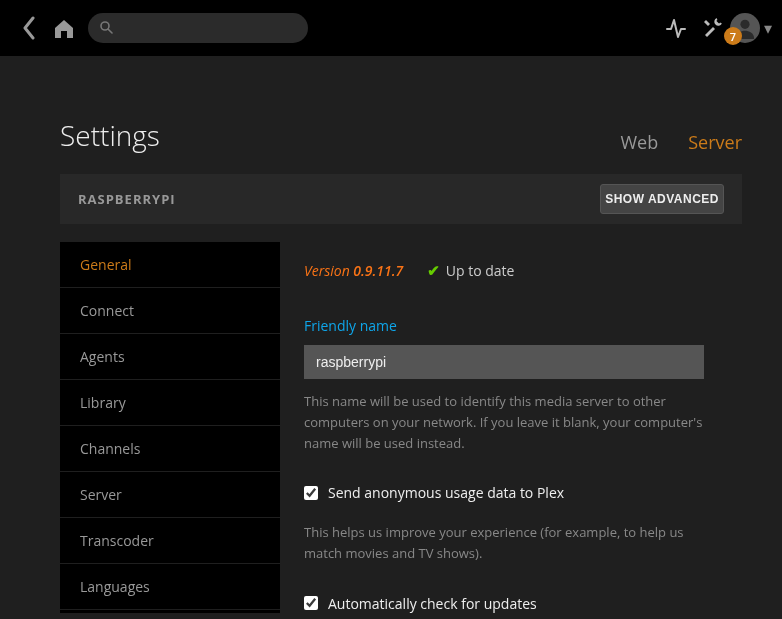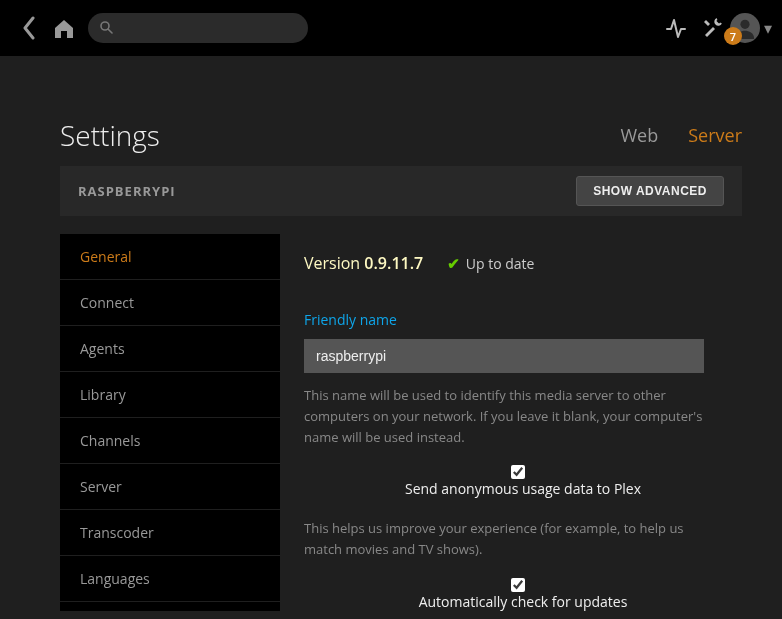--- a/index.html
+++ b/index.html
@@ -55,22 +55,22 @@
     min-width:18px; height:18px; border-radius:9px;
     background:#cc7b19; color:#fff;
     font-size:11px; font-weight:600;
     display:flex; align-items:center; justify-content:center;
     padding:0 4px;
   }
   .caret { margin-left:4px; color:#888; }
 
   .page { padding: 60px 40px 0 60px; }
   .page-head {
-    display:flex; align-items:center;
-    margin-bottom: 12px;
+    display:flex; align-items:flex-end;
+    margin-bottom: 20px;
   }
   .page-title {
     font-size: 28px; font-weight:300; color:#eee;
   }
   .page-head .grow { flex:1; }
   .toptab {
     font-size:18px; font-weight:400;
     margin-left: 30px;
     color:#999; cursor:pointer;
   }
@@ -84,21 +84,21 @@
   }
   .servername {
     font-size:13px; font-weight:700; letter-spacing:1px;
     color:#999; text-transform:uppercase;
   }
   .serverbar .grow { flex:1; }
   .adv-btn {
     background:#444; border:1px solid #555;
     color:#eee; font-size:12px; font-weight:700;
     letter-spacing:0.5px;
-    padding:7px 16px; border-radius:3px;
+    padding:7px 4px; border-radius:3px;
     cursor:pointer;
   }
 
   .body {
     display:flex;
     margin-top:18px;
   }
   .sidebar {
     width:220px;
     background:#000000;
@@ -115,21 +115,21 @@
 
   .content {
     flex:1;
     padding: 18px 0 0 24px;
     font-size:14px;
   }
   .versionrow {
     display:flex; align-items:center;
     margin-bottom: 36px;
   }
-  .version { font-size:16px; color:#fef9c3; }
+  .version { font-size:14px; color:#f97316;font-style:italic; }
   .version b { font-weight:600; }
   .uptodate {
     margin-left:24px; color:#ccc; font-size:14px;
     display:flex; align-items:center;
   }
   .checkmark { color:#6c0; margin-right:6px; font-weight:bold; font-size:15px; }
 
   .field-label { font-size:14px; color:#0ea5e9; margin-bottom:10px; }
   .text-input {
     width:400px; height:34px;
@@ -138,22 +138,21 @@
     outline:none;
   }
   .help {
     color:#888; font-size:13px; line-height:1.6;
     margin-top:12px;
     max-width:420px;
   }
 
   .check-row {
     display:flex; align-items:center;
-    margin-top:18px;
-    flex-direction:column;
+    margin-top:30px;
   }
   .check-row input[type=checkbox] {
     width:14px; height:14px; margin-right:10px;
     accent-color:#fff;
   }
   .check-row label { color:#eee; font-size:14px; cursor:pointer; }
 </style>
 </head>
 <body>
 

